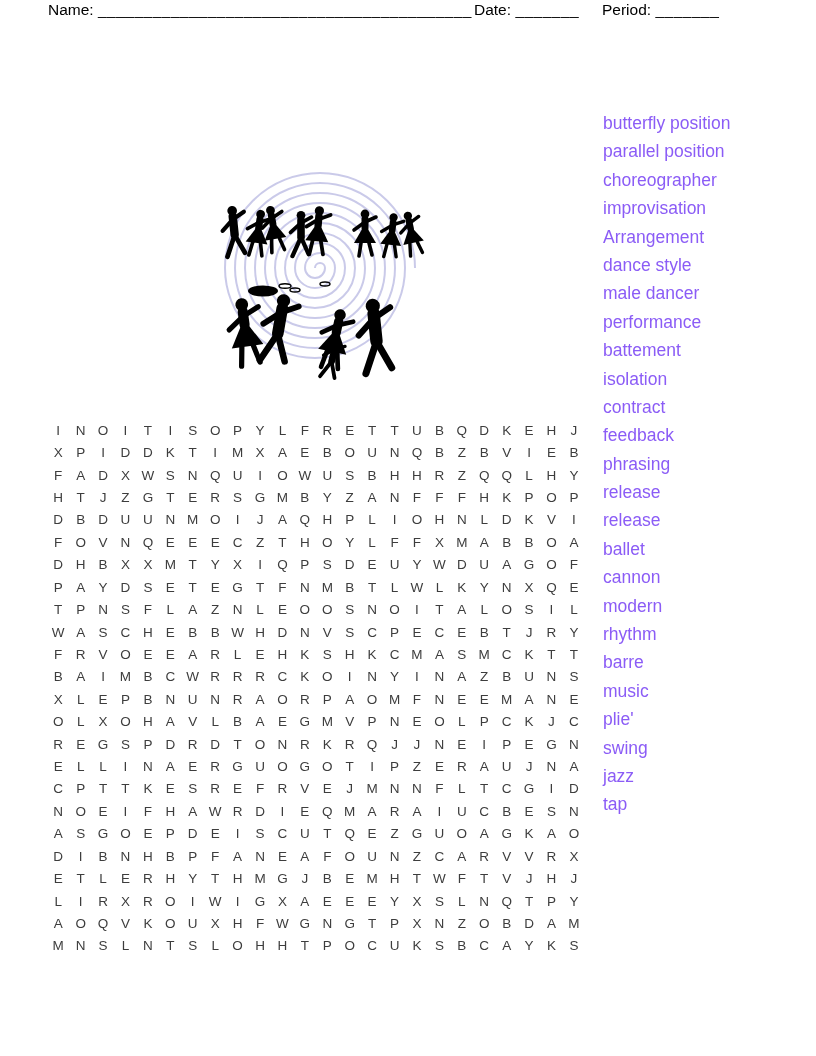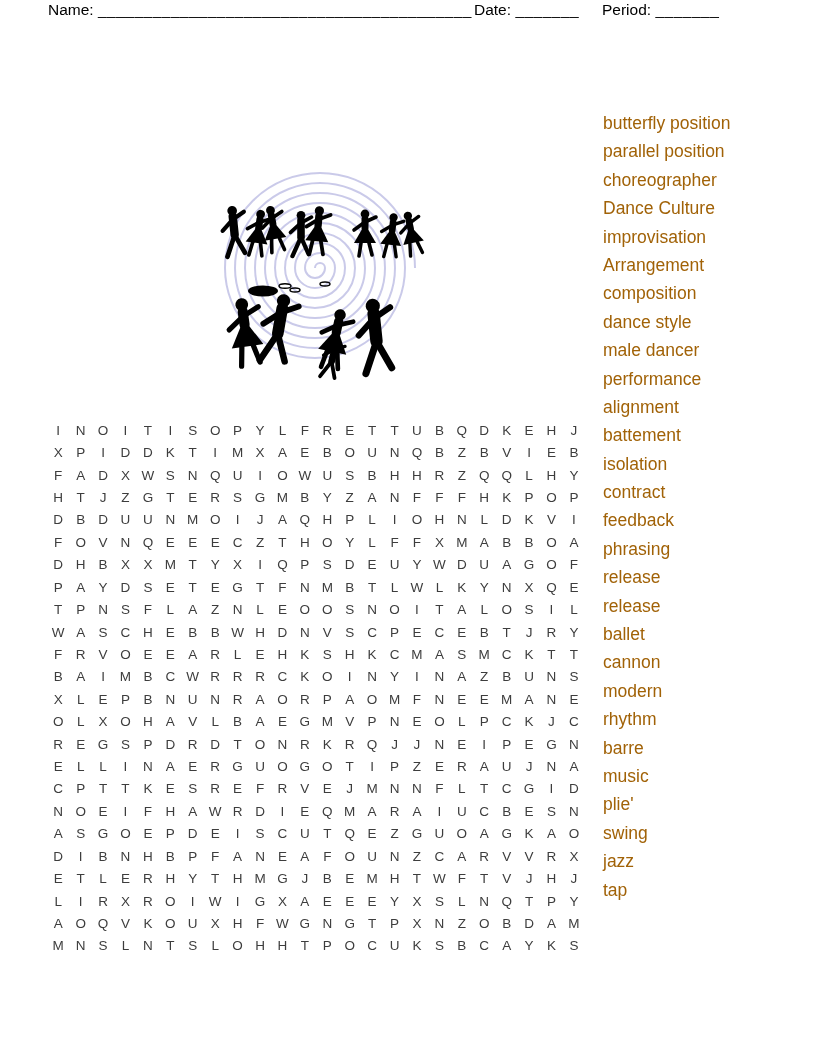--- a/index.html
+++ b/index.html
@@ -20,21 +20,21 @@
   .clipart svg { display:block; width:100%; height:100%; }
   .grid {
     position:absolute; left:47px; top:419px;
     display:grid; grid-template-columns:repeat(24, 22.43px); grid-auto-rows:22.43px;
   }
   .cell {
     display:flex; align-items:center; justify-content:center;
     font-size:13.5px; font-weight:400; color:#3d3d3d;
   }
   .words { position:absolute; left:603px; top:109px; margin:0; padding:0; list-style:none; }
-  .words li { height:28.4px; line-height:28.4px; font-size:17.5px; color:#a16207; }
+  .words li { height:28.4px; line-height:28.4px; font-size:17.5px; color:#8b5cf6; }
 </style>
 </head>
 <body>
 
 <div class="page">
 
   <div class="hdr" id="hdr-name">
     <span>Name:</span>
     <span class="line">_________________________________________</span>
   </div>
@@ -680,28 +680,25 @@
       <div class="cell">A</div>
       <div class="cell">Y</div>
       <div class="cell">K</div>
       <div class="cell">S</div>
     </div>
 
   <ul class="words">
       <li>butterfly position</li>
       <li>parallel position</li>
       <li>choreographer</li>
-      <li>Dance Culture</li>
       <li>improvisation</li>
       <li>Arrangement</li>
-      <li>composition</li>
       <li>dance style</li>
       <li>male dancer</li>
       <li>performance</li>
-      <li>alignment</li>
       <li>battement</li>
       <li>isolation</li>
       <li>contract</li>
       <li>feedback</li>
       <li>phrasing</li>
       <li>release</li>
       <li>release</li>
       <li>ballet</li>
       <li>cannon</li>
       <li>modern</li>

